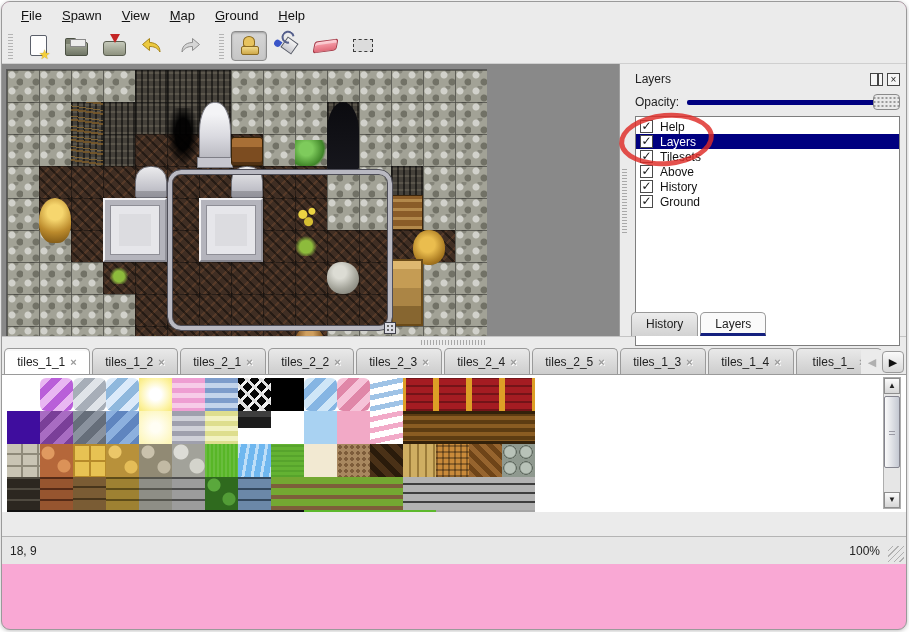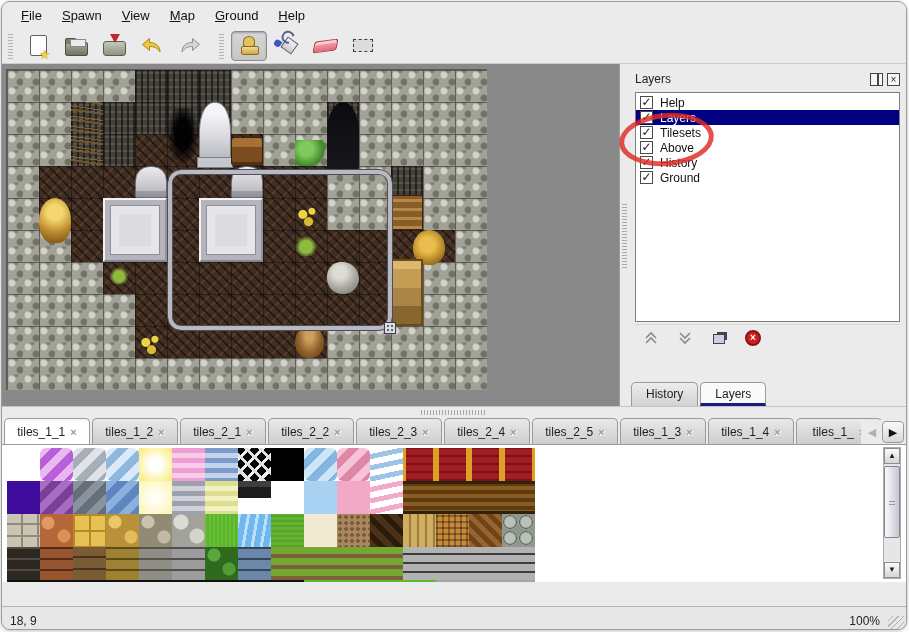--- a/index.html
+++ b/index.html
@@ -27,21 +27,21 @@
   .ic-stamp { position:relative; width:18px; height:19px; }
   .ic-stamp::before { content:""; display:block; width:10px; height:9px; margin:0 auto; background:#e7c express; background:#e7c35e; border:1px solid #8a6a20; border-radius:50% 50% 25% 25%; }
   .ic-stamp::after { content:""; position:absolute; bottom:0; left:1px; width:16px; height:7px; background:linear-gradient(#f0d98a,#cfa94a); border:1px solid #8a6a20; border-radius:2px; }
   .ic-fill { width:13px; height:13px; background:linear-gradient(#f4f4f4,#c9c9cf); border:1px solid #565a66; transform:rotate(35deg); position:relative; margin-left:4px; }
   .ic-fill::before { content:""; position:absolute; top:-7px; left:-7px; width:9px; height:9px; border:2px solid #56608c; border-radius:50%; border-right-color:transparent; }
   .ic-fill::after { content:""; position:absolute; left:-9px; bottom:-3px; width:7px; height:7px; background:#3a55c8; border-radius:50% 0 50% 50%; }
   .ic-eraser { width:23px; height:12px; background:linear-gradient(#fbaab4,#e0扶6a78); background:linear-gradient(#fbaab4,#e06a78); border:1px solid #a83a48; border-radius:3px; transform:skewX(-18deg) rotate(-8deg); box-shadow:inset 0 3px 0 rgba(255,255,255,.45); }
   .ic-select { width:20px; height:13px; background:#dcdcdc; border:1px dashed #3c3c3c; }
 
   
-  #central { display:flex; height:342px; }
+  #central { display:flex; height:272px; }
   #map-view { position:relative; width:617px; background:#898989; overflow:hidden; }
   #map-canvas { position:absolute; left:4px; top:5px; width:481px; height:321px; border:1px solid #5a5a5a; background:#3f2d22; }
   .mtile { position:absolute; width:32px; height:32px; }
   .m-W { background-color:#a2a296;
          background-image:radial-gradient(circle at 5px 5px, rgba(255,255,255,.5) 3px, transparent 4px),
                           radial-gradient(circle at 13px 12px, rgba(55,55,45,.45) 3px, transparent 4px),
                           radial-gradient(circle at 9px 1px, rgba(90,90,80,.4) 2px, transparent 3px);
          background-size:16px 16px; }
   .m-D { background-color:#45413a;
          background-image:repeating-linear-gradient(90deg, rgba(0,0,0,.5) 0 2px, transparent 2px 6px),
@@ -435,20 +435,27 @@
       </div>
 
     <div id="layers-dock">
       <div class="dock-head">
         <span class="dock-title">Layers</span>
         <span class="dock-head-btns">
           <span class="win-btn"><span class="inbox"></span></span>
           <span class="win-btn">×</span>
         </span>
       </div>
+      <div id="opacity-row">
+        <span id="opacity-label">Opacity:</span>
+        <div id="opacity-slider">
+          <div id="opacity-track"></div>
+          <div id="opacity-handle"></div>
+        </div>
+      </div>
       <div id="layer-list">
           <div class="layer-row">
             <span class="cbx">✓</span>
             <span>Help</span>
           </div>
           <div class="layer-row selected">
             <span class="cbx">✓</span>
             <span>Layers</span>
           </div>
           <div class="layer-row">

